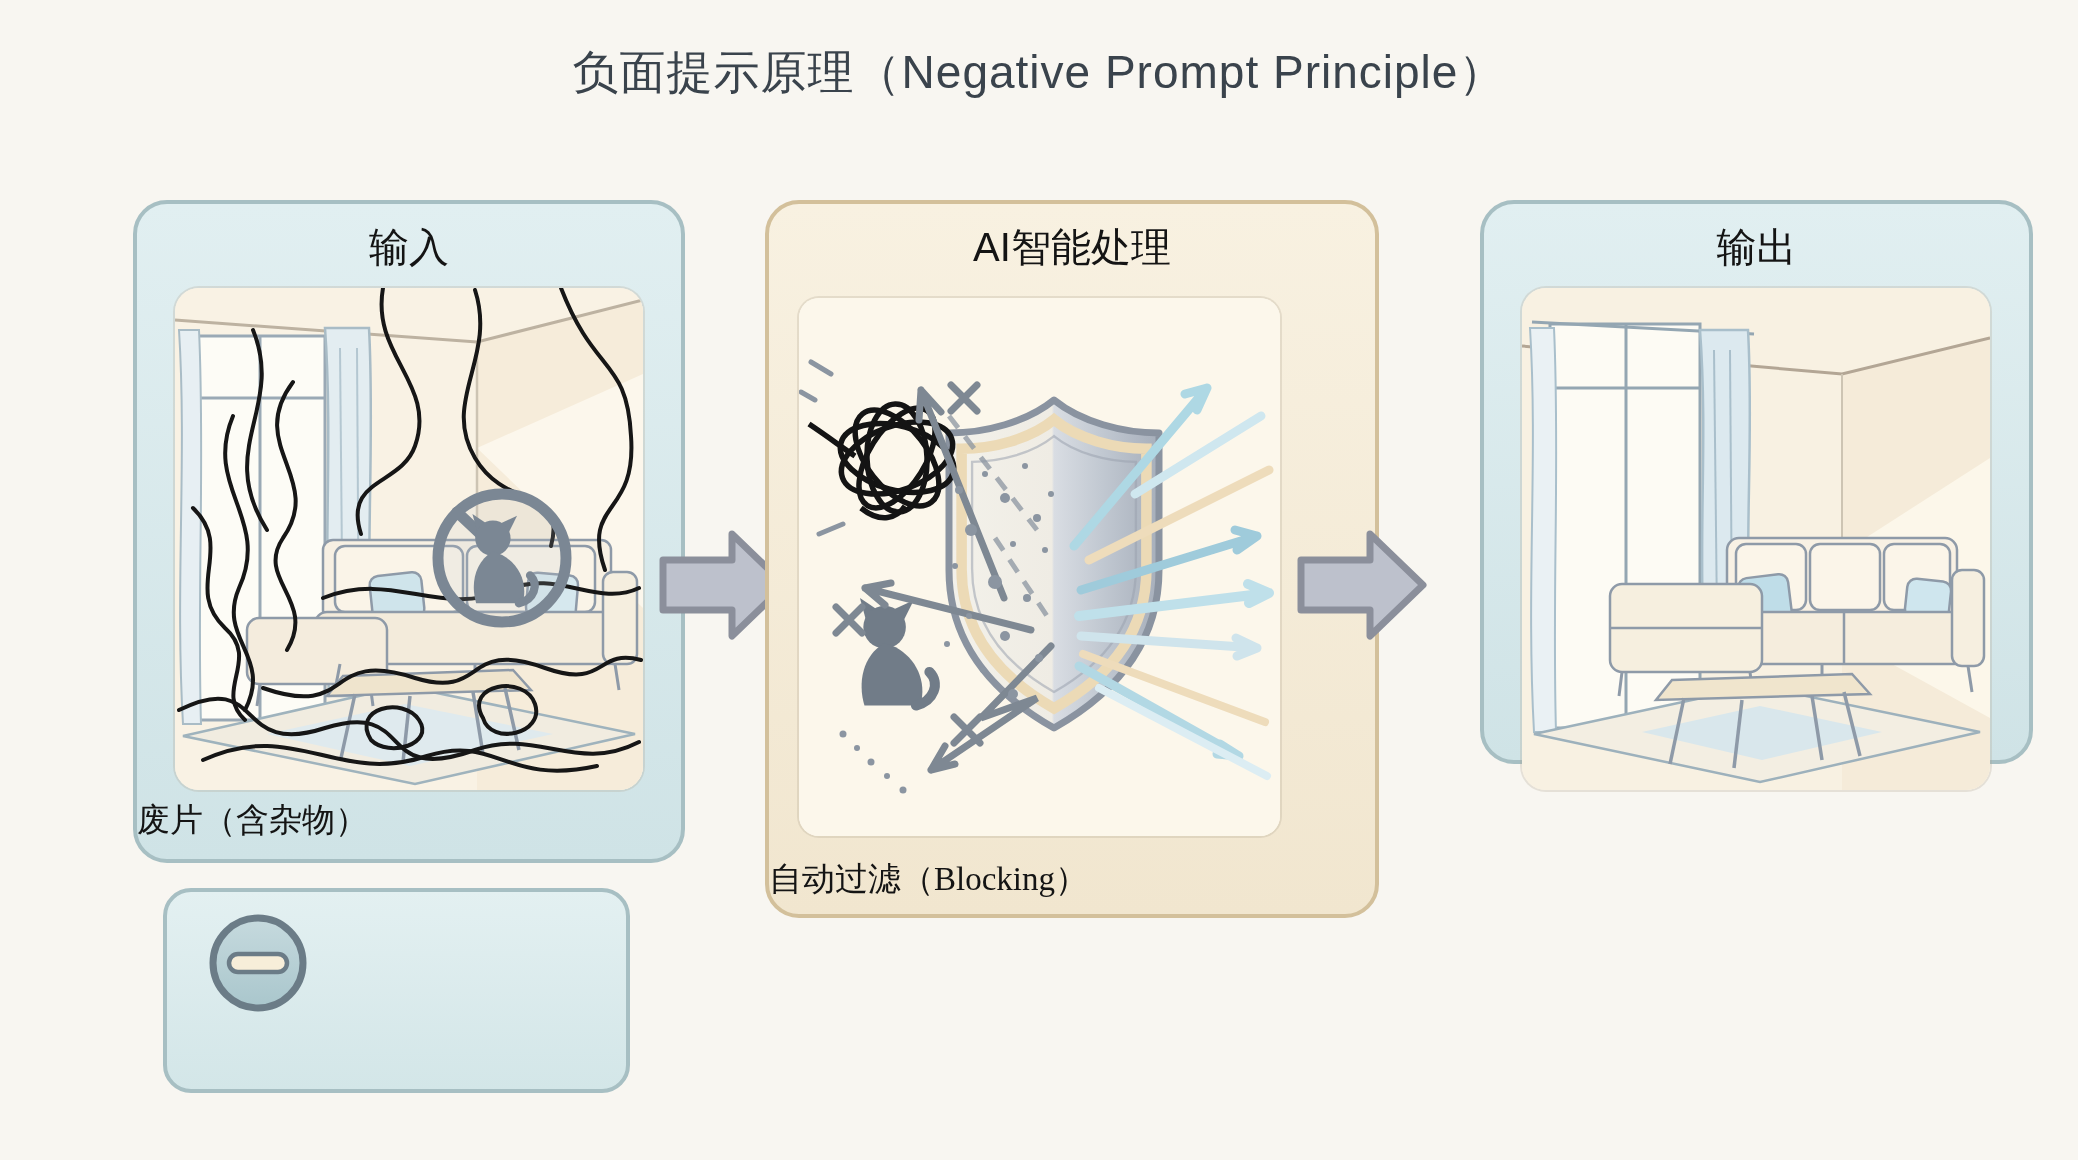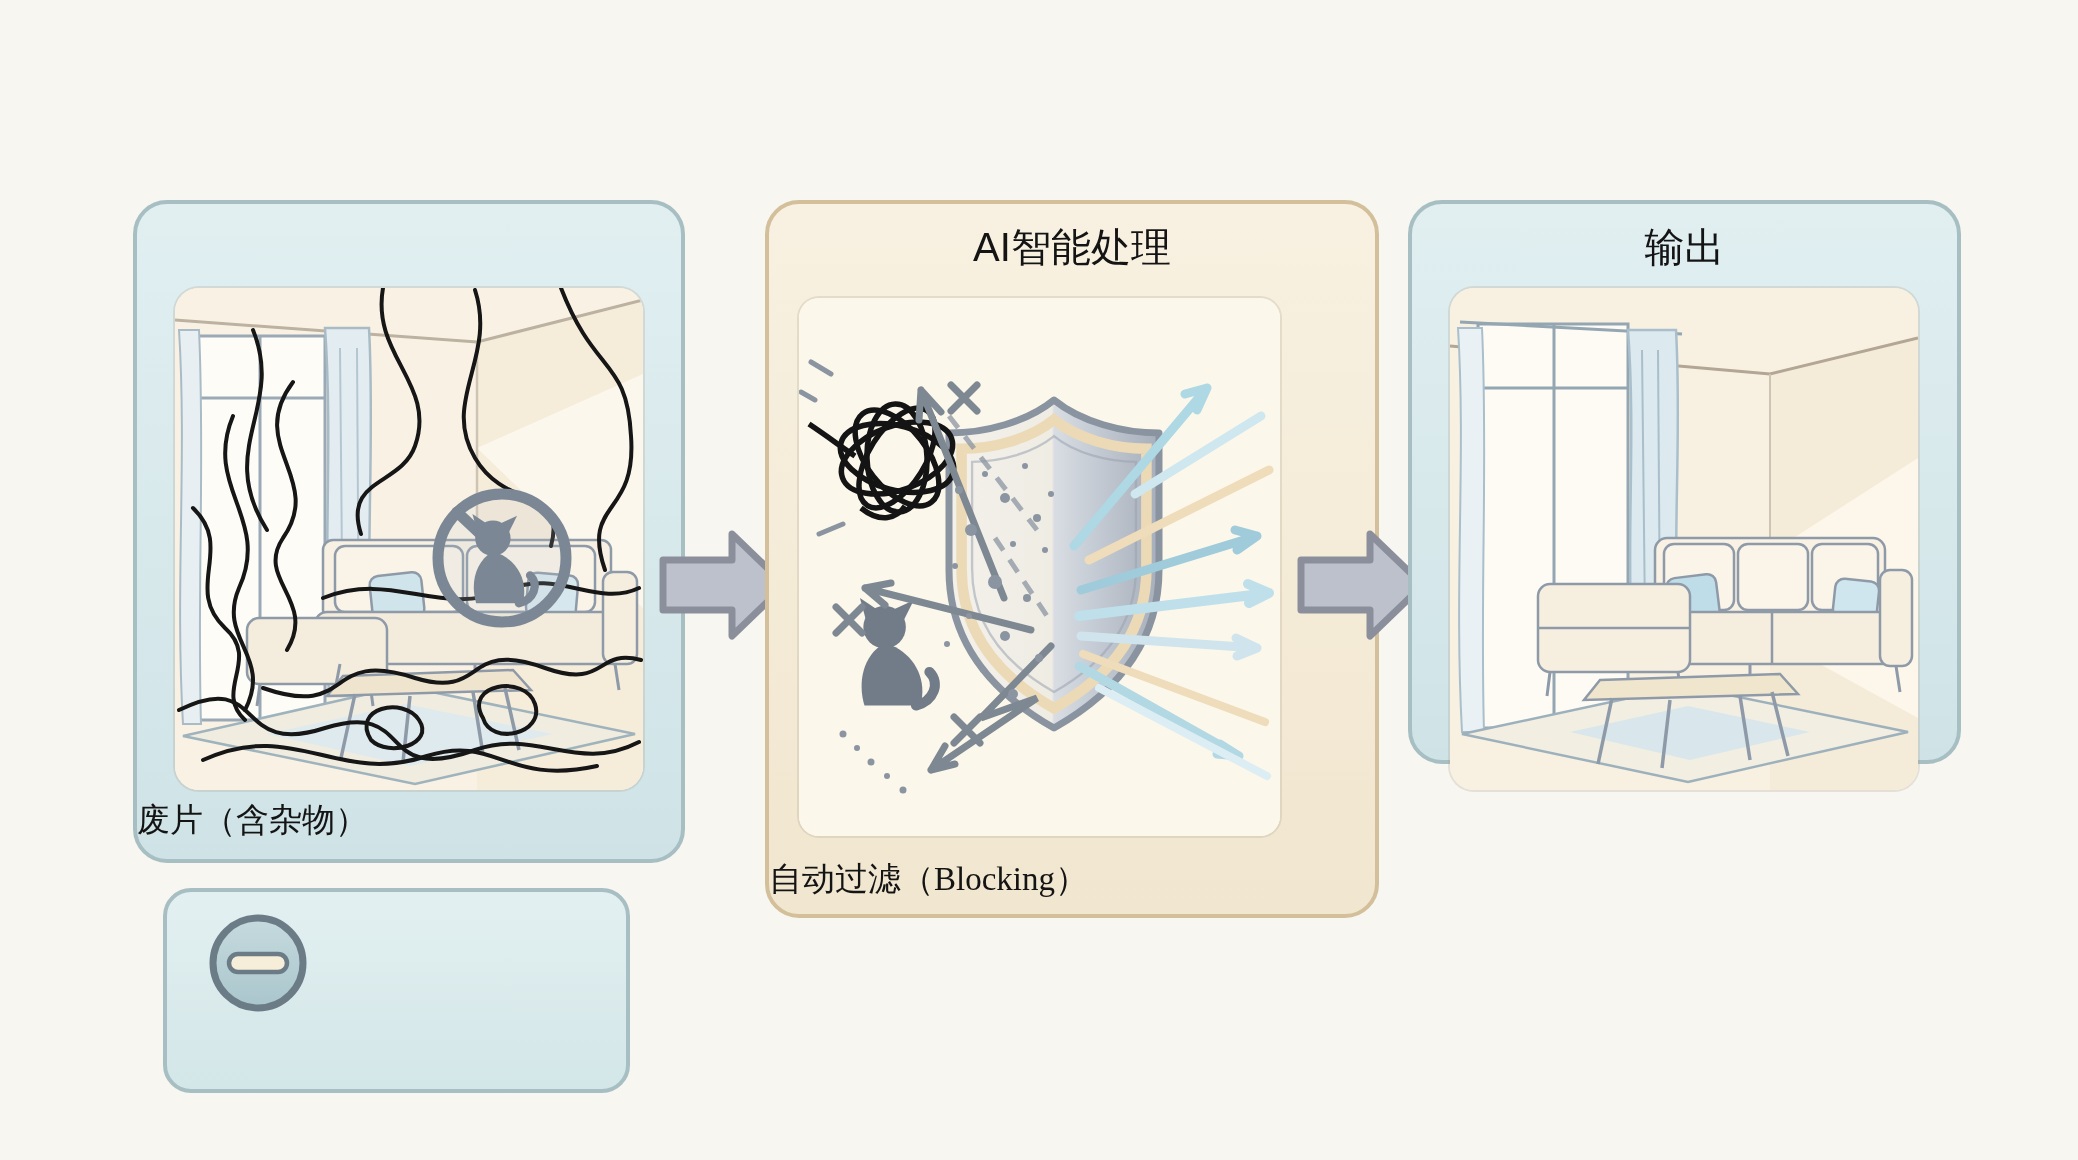--- a/index.html
+++ b/index.html
@@ -16,21 +16,21 @@
   .panel.blue{
     background:linear-gradient(180deg,var(--panel-blue-bg-top,#e1eff1),var(--panel-blue-bg-bottom,#cfe3e6));
     border-color:var(--panel-blue-border,#a7bfc3);
   }
   .panel.cream{
     background:linear-gradient(180deg,var(--panel-cream-bg-top,#f8f1e1),var(--panel-cream-bg-bottom,#f1e6cf));
     border-color:var(--panel-cream-border,#d3c09b);
   }
   #panel-input{left:133px;top:200px;width:552px;height:663px;}
   #panel-processing{left:765px;top:200px;width:614px;height:718px;}
-  #panel-output{left:1408px;top:200px;width:553px;height:564px;}
+  #panel-output{left:1480px;top:200px;width:553px;height:564px;}
   .panel-header{position:absolute;top:16px;left:0;width:100%;text-align:center;font-size:40px;font-weight:500;}
   .panel-card{
     position:absolute;border-radius:24px;overflow:hidden;background:var(--card-bg,#faf3e6);
     box-shadow:0 0 0 2px rgba(170,160,140,0.25);
   }
   #panel-input .panel-card,#panel-output .panel-card{left:38px;top:84px;width:468px;height:502px;}
   #panel-processing .panel-card{left:30px;top:94px;width:481px;height:538px;border-radius:20px;}
   .panel-card svg{display:block;width:100%;height:100%;}
   .panel-caption{position:absolute;left:0;bottom:16px;width:100%;font-size:33px;}
   #panel-processing .panel-caption{bottom:12px;font-family:Liberation Serif, serif;}
@@ -44,22 +44,24 @@
   }
   .legend-badge{position:absolute;left:38px;top:18px;width:106px;height:106px;}
   .legend-items{position:absolute;left:182px;top:24px;font-size:34px;line-height:52px;}
   .legend-caption{position:absolute;left:0;bottom:16px;width:100%;text-align:center;font-size:31px;}
 </style>
 </head>
 <body>
 
 <div class="stage">
 
+  <h1 class="title">负面提示原理（Negative Prompt Principle）</h1>
 
   <section class="panel blue" id="panel-input">
+    <div class="panel-header">输入</div>
     <div class="panel-card">
       <svg viewBox="0 0 468 502" preserveAspectRatio="none">
         <rect width="468" height="502" fill="#f9f2e4"></rect>
         <polygon points="302,54 468,12 468,502 302,502" fill="#f6ecda"></polygon>
         <polygon points="302,160 468,86 468,320" fill="#fcf7ec"></polygon>
         <path d="M0,32 L302,54 L468,12" stroke="#bdb2a1" stroke-width="3" fill="none"></path>
         <line x1="302" y1="54" x2="302" y2="262" stroke="#cdc4b3" stroke-width="2.5"></line>
 
         <g>
           <rect x="18" y="48" width="132" height="384" fill="#fdfcf6" stroke="#9aa9b5" stroke-width="3"></rect>

